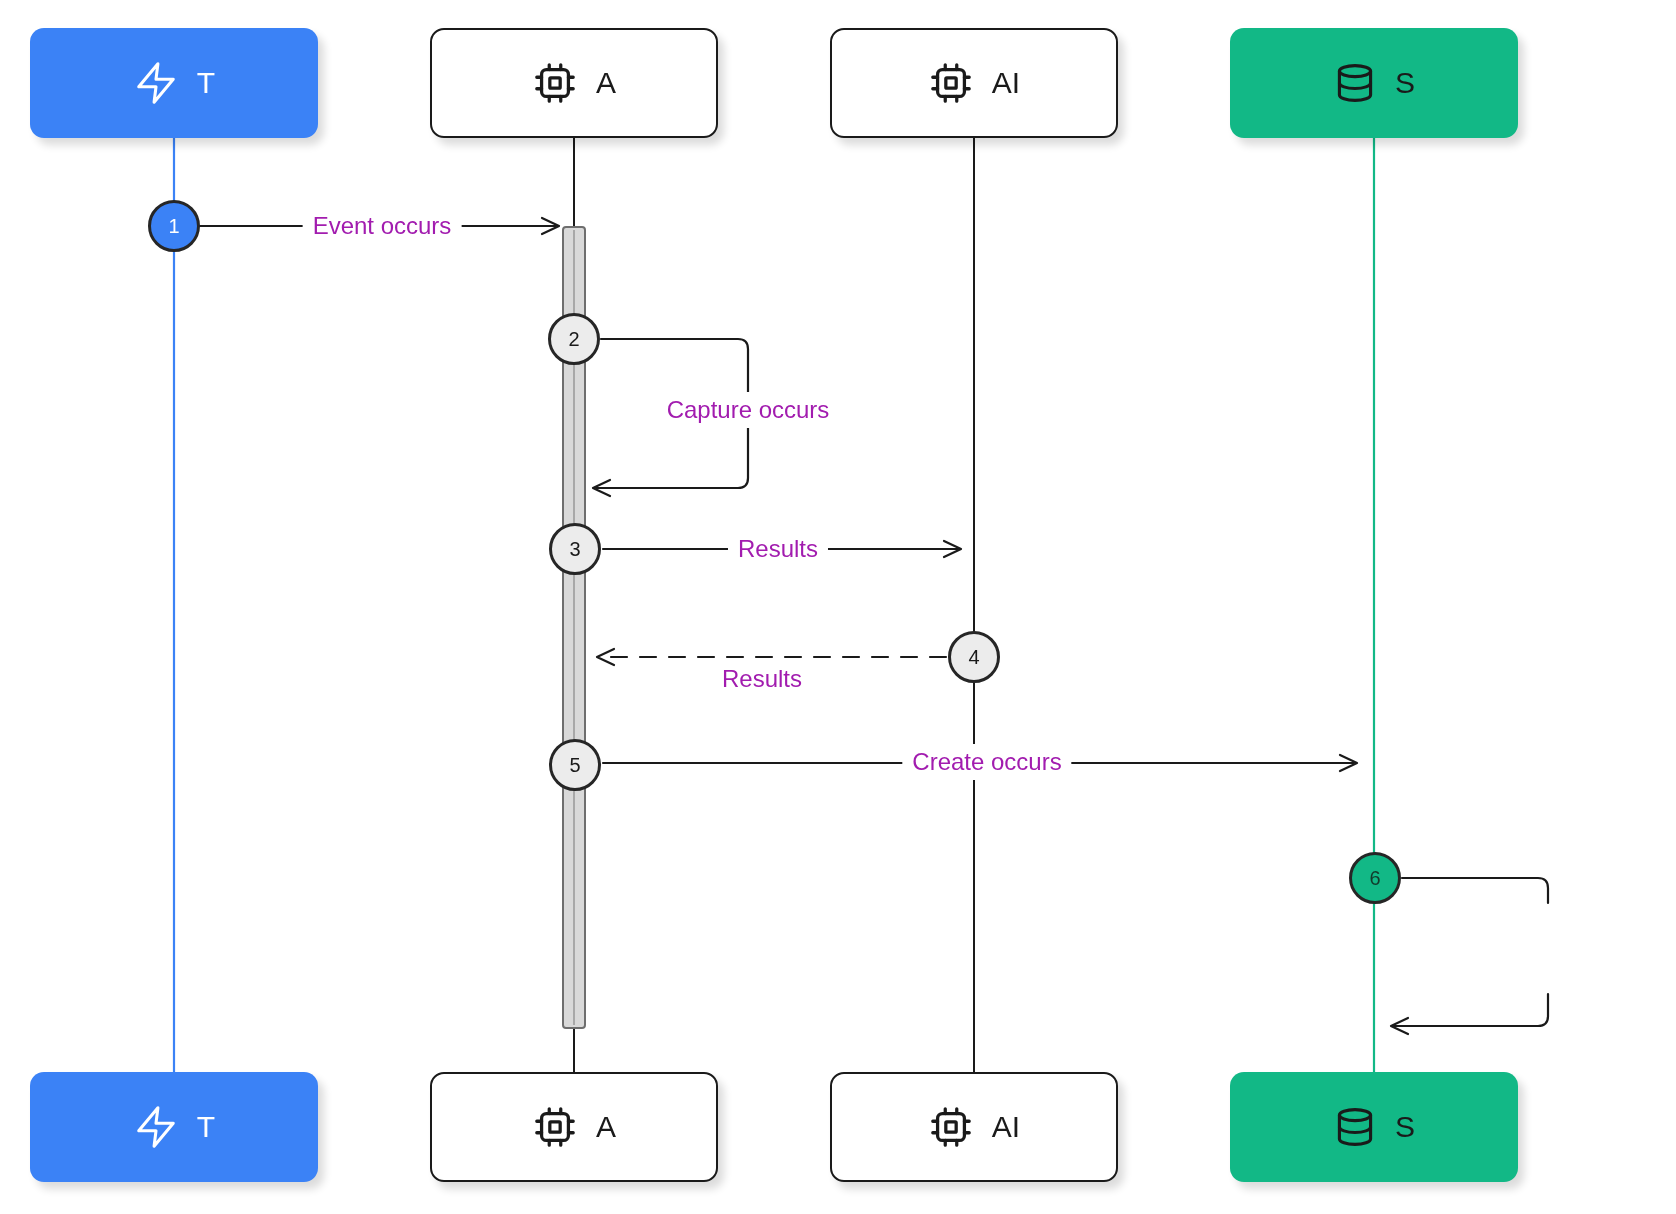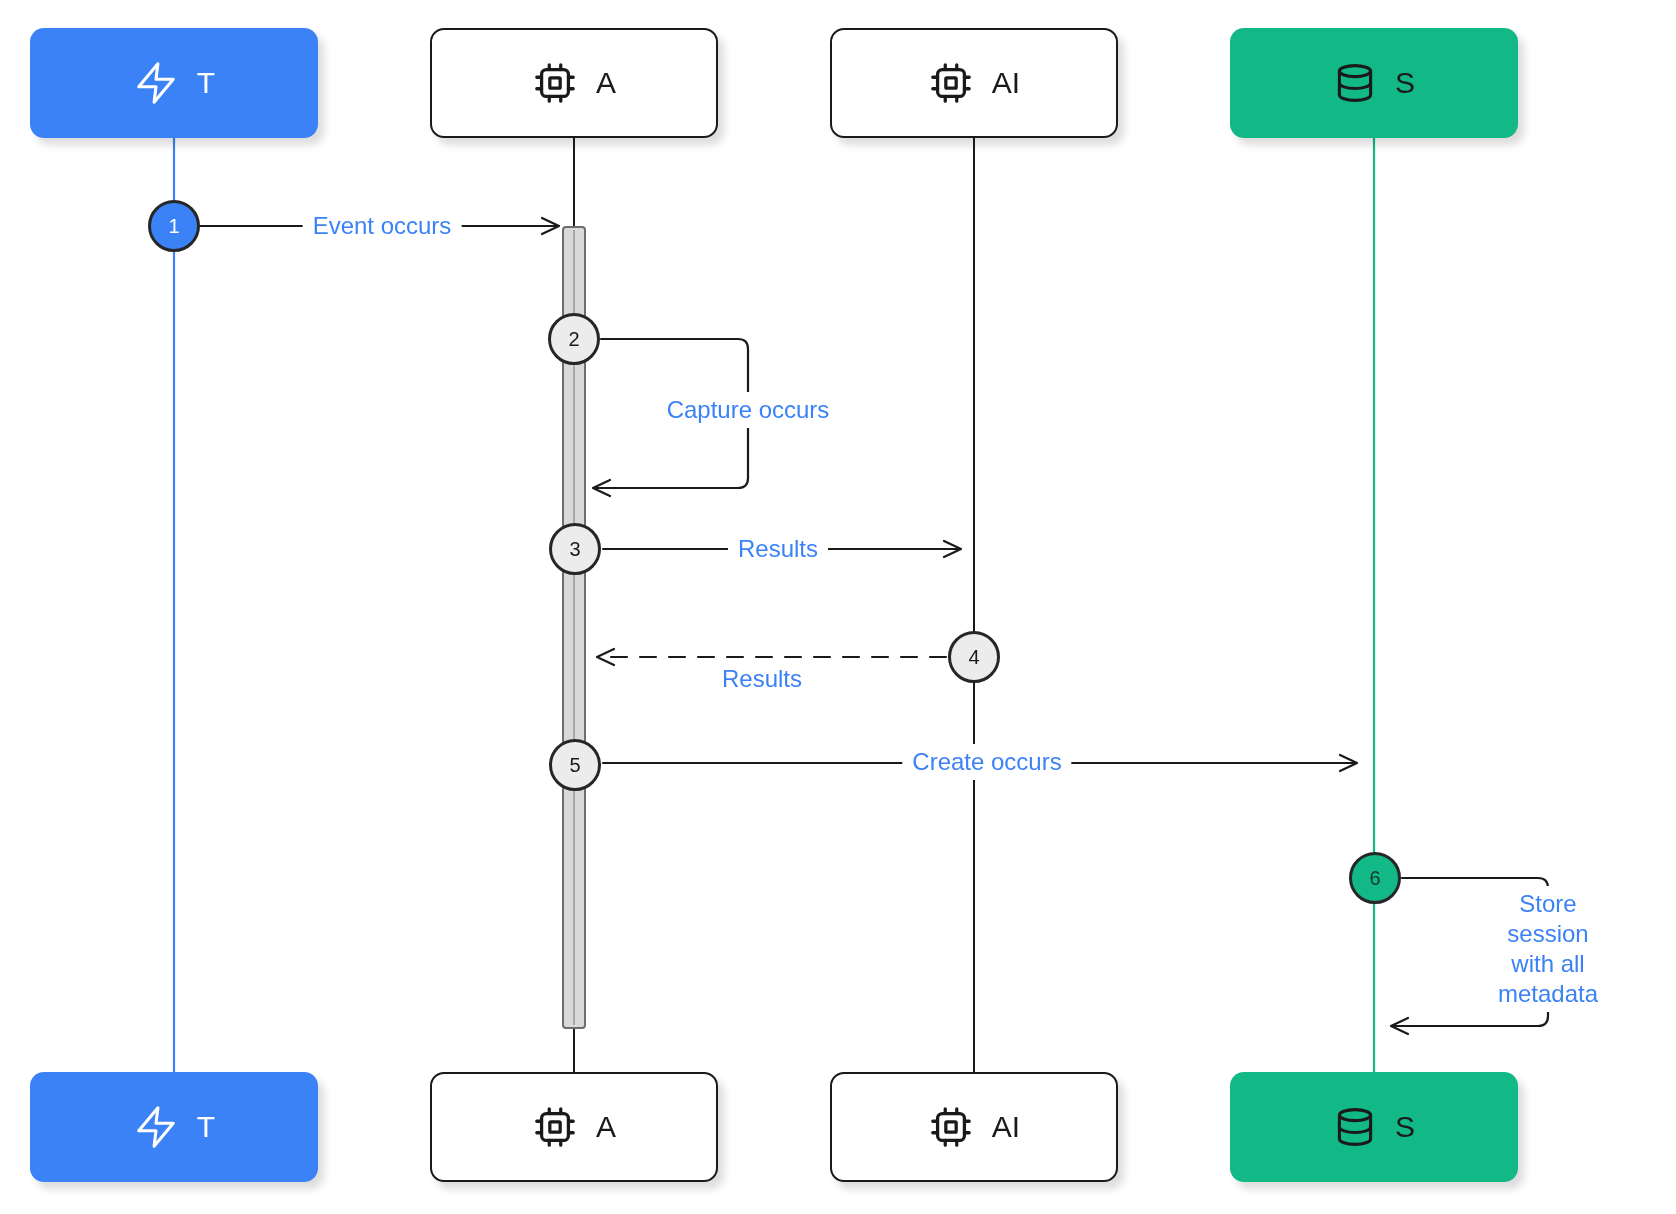--- a/index.html
+++ b/index.html
@@ -40,21 +40,21 @@
   }
   .step-circle.blue{background:#3b82f6;color:#ffffff;}
   .step-circle.green{background:#12b886;color:#123b2b;}
 
   
   .msg-label{
     position:absolute;
     transform:translate(-50%,-50%);
     background:#ffffff;
     padding:3px 10px;
-    font-size:24px;color:#3b82f6;
+    font-size:24px;color:#a21caf;
     white-space:nowrap;
     text-align:center;
     line-height:1.25;
   }
   .msg-label.multiline{white-space:pre-line;}
 </style>
 </head>
 <body>
 
 <div class="stage">
@@ -194,23 +194,20 @@
       </svg>
     </span>
     <span class="pletter">S</span>
   </div>
 
   <span class="msg-label" style="left:382px;top:226px;">Event occurs</span>
   <span class="msg-label" style="left:748px;top:410px;">Capture occurs</span>
   <span class="msg-label" style="left:778px;top:549px;">Results</span>
   <span class="msg-label" style="left:762px;top:657px;margin-top:22px;">Results</span>
   <span class="msg-label" style="left:987px;top:762px;">Create occurs</span>
-  <span class="msg-label multiline" style="left:1548px;top:949px;">Store session
-with all
-metadata</span>
 
   <div class="step-circle blue" style="left:148px;top:200px;">
     <span>1</span>
   </div>
   <div class="step-circle" style="left:548px;top:313px;">
     <span>2</span>
   </div>
   <div class="step-circle" style="left:549px;top:523px;">
     <span>3</span>
   </div>

